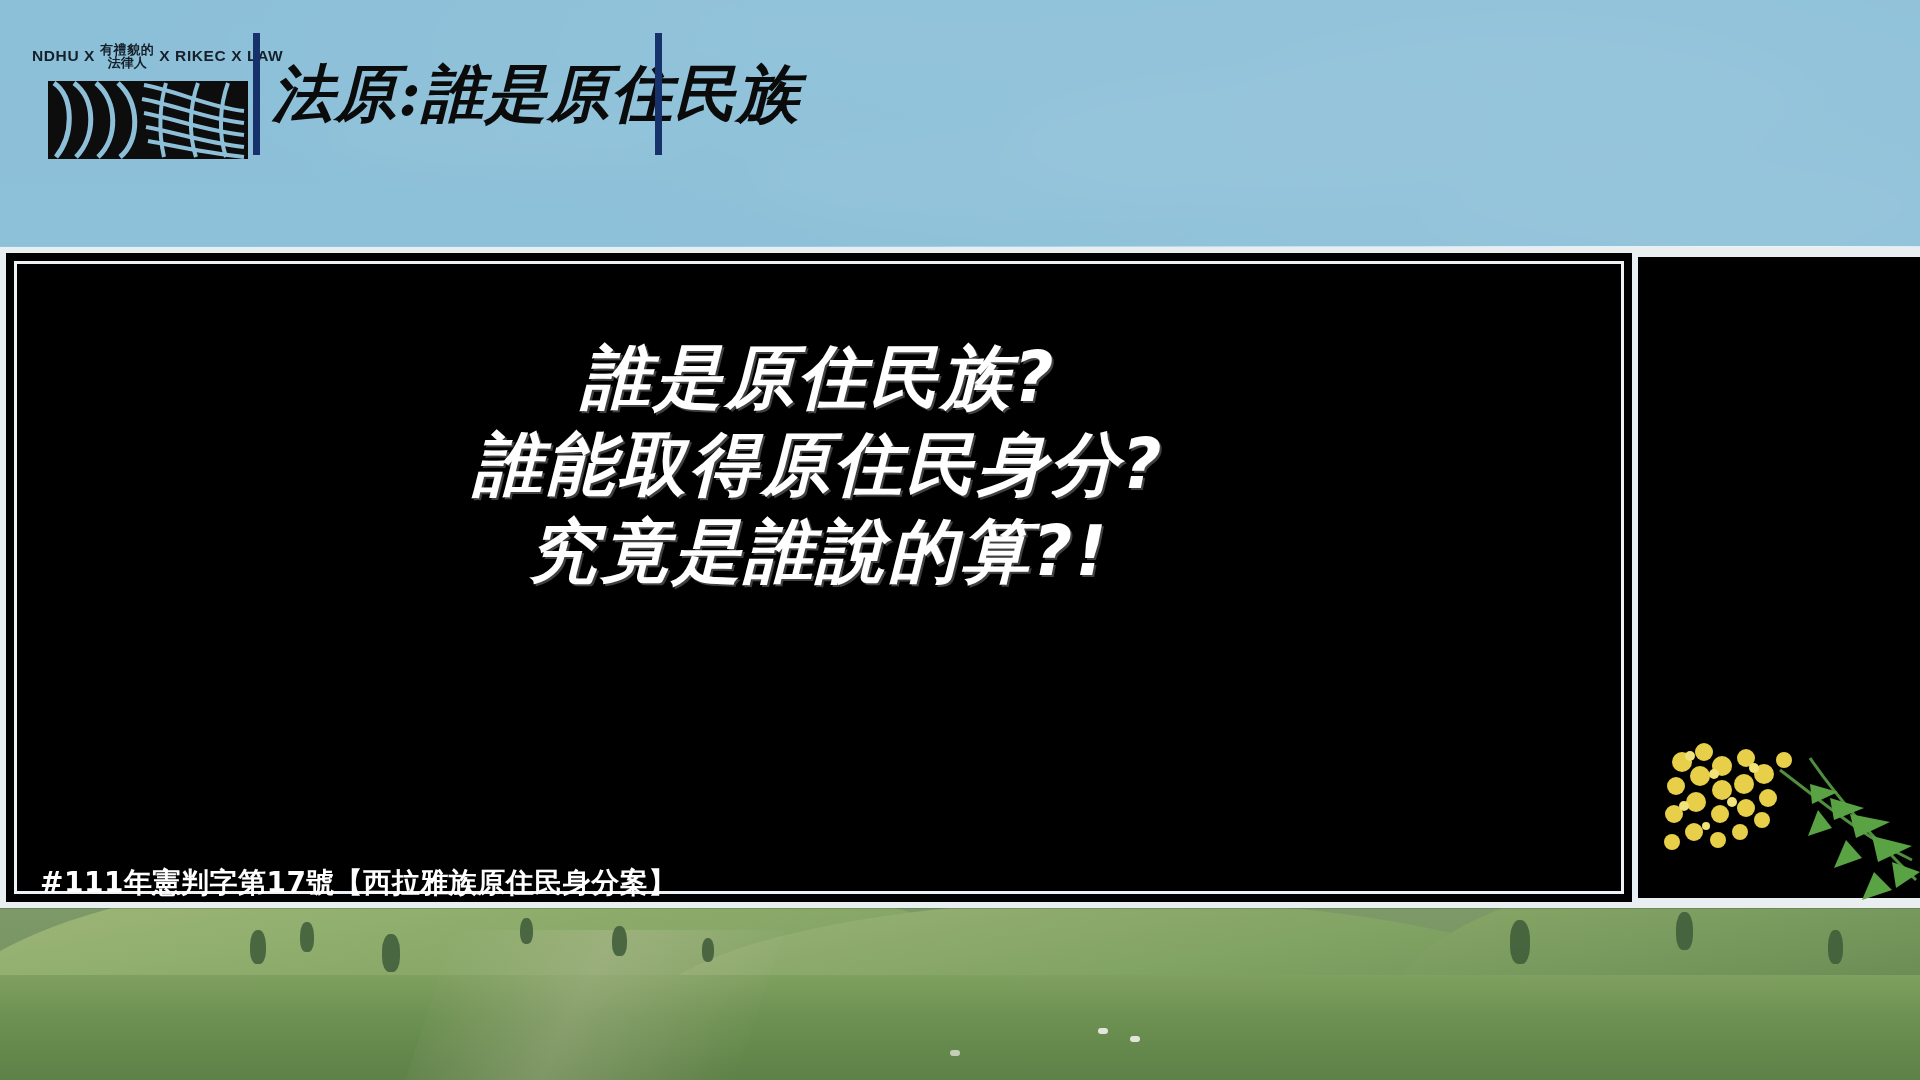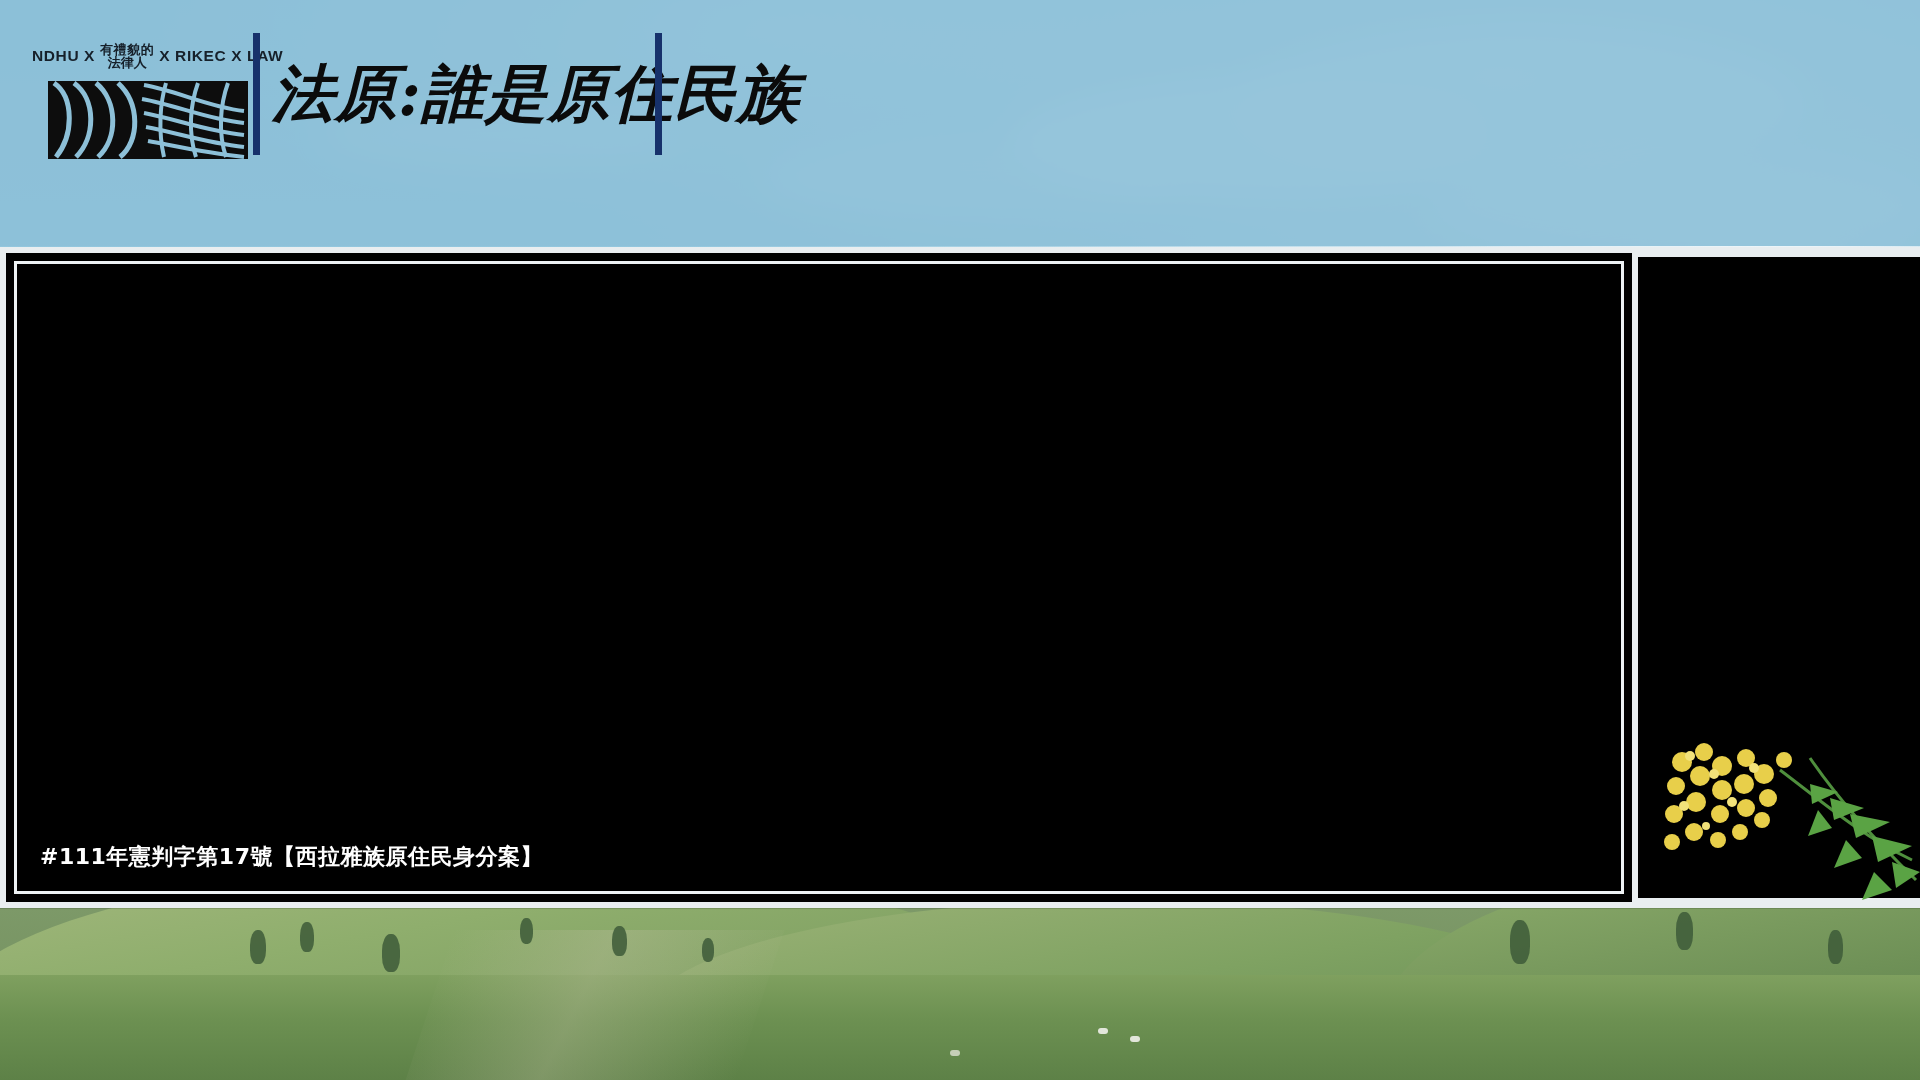--- a/index.html
+++ b/index.html
@@ -157,23 +157,23 @@
     letter-spacing:3px;white-space:nowrap;
     font-style:italic;
     text-shadow:2px 2px 0 rgba(255,255,255,.25);
   }
   .hl-1{padding-top:44px;}
   .hl-2{}
   .hl-3{}
 
   
   .caption{
-    position:absolute;left:40px;top:842px;
+    position:absolute;left:40px;top:864px;
     font-family:"DejaVu Sans",sans-serif;
-    font-size:22px;font-weight:700;color:#ffffff;
+    font-size:28px;font-weight:700;color:#ffffff;
     letter-spacing:.5px;white-space:nowrap;
   }
 
   
   .mimosa{position:absolute;left:1660px;top:740px;width:260px;height:180px;}
   .leafsvg{position:absolute;left:0;top:0;}
 </style>
 </head>
 <body>
 
@@ -243,20 +243,25 @@
       <div class="title-rule2"></div>
     </div>
   </div>
 
   <div class="panel-black-right"></div>
   <div class="panel-top-extend"></div>
   <div class="panel-bottom-extend"></div>
   <div class="panel-outer"></div>
   <div class="panel-inner"></div>
 
+  <div class="headline">
+    <div class="hl-line hl-1">誰是原住民族?</div>
+    <div class="hl-line hl-2">誰能取得原住民身分?</div>
+    <div class="hl-line hl-3">究竟是誰說的算?!</div>
+  </div>
 
   <div class="caption">#111年憲判字第17號【西拉雅族原住民身分案】</div>
 
   <div class="mimosa">
     <svg class="leafsvg" width="260" height="180" viewBox="0 0 260 180" aria-hidden="true">
       <g stroke="#4f8f3d" stroke-width="3" fill="none">
         <path d="M120 30 C 160 60, 200 95, 252 120"></path>
         <path d="M150 18 C 180 62, 215 100, 256 140"></path>
       </g>
       <g fill="#5aa344">

